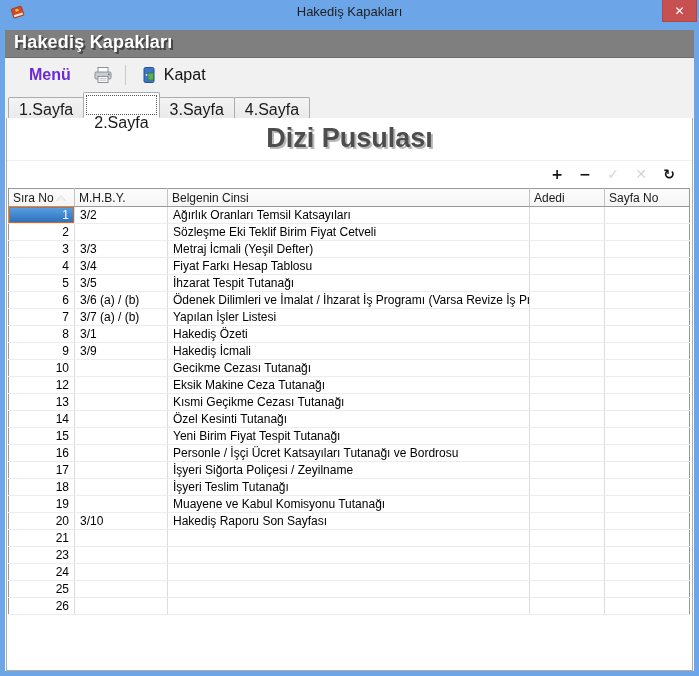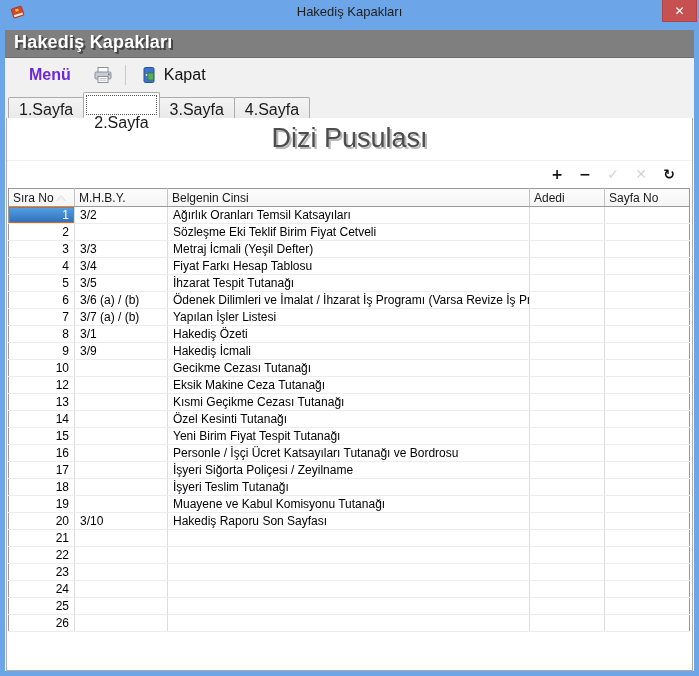--- a/index.html
+++ b/index.html
@@ -85,21 +85,21 @@
   }
   
   .page{
     flex:1 1 auto;background:#fff;
     border:1px solid var(--tabborder);
     margin:0 1px;position:relative;z-index:1;
     display:flex;flex-direction:column;overflow:hidden;
   }
   .page-title{
     text-align:center;margin-top:5px;flex:0 0 37px;
-    font-size:27px;font-weight:normal;color:#4D4D4D;
+    font-size:27px;font-weight:bold;color:#4D4D4D;
     text-shadow:2px 2px 0 #B8B8B8;
     font-family:"Liberation Sans","DejaVu Sans",sans-serif;
   }
   .navigator{
     flex:0 0 27px;display:flex;justify-content:flex-end;align-items:center;
     padding-right:14px;gap:10px;border-top:1px solid #F0F0F0;
   }
   .nav-btn{
     width:18px;height:18px;display:flex;align-items:center;justify-content:center;
     font-size:14px;font-weight:bold;color:#111;cursor:default;
@@ -372,27 +372,20 @@
               <td class="col-sayfa"></td>
             </tr>
             <tr>
               <td class="col-sira">21</td>
               <td class="col-mhby"></td>
               <td class="col-belge"></td>
               <td class="col-adedi"></td>
               <td class="col-sayfa"></td>
             </tr>
             <tr>
-              <td class="col-sira">22</td>
-              <td class="col-mhby"></td>
-              <td class="col-belge"></td>
-              <td class="col-adedi"></td>
-              <td class="col-sayfa"></td>
-            </tr>
-            <tr>
               <td class="col-sira">23</td>
               <td class="col-mhby"></td>
               <td class="col-belge"></td>
               <td class="col-adedi"></td>
               <td class="col-sayfa"></td>
             </tr>
             <tr>
               <td class="col-sira">24</td>
               <td class="col-mhby"></td>
               <td class="col-belge"></td>

